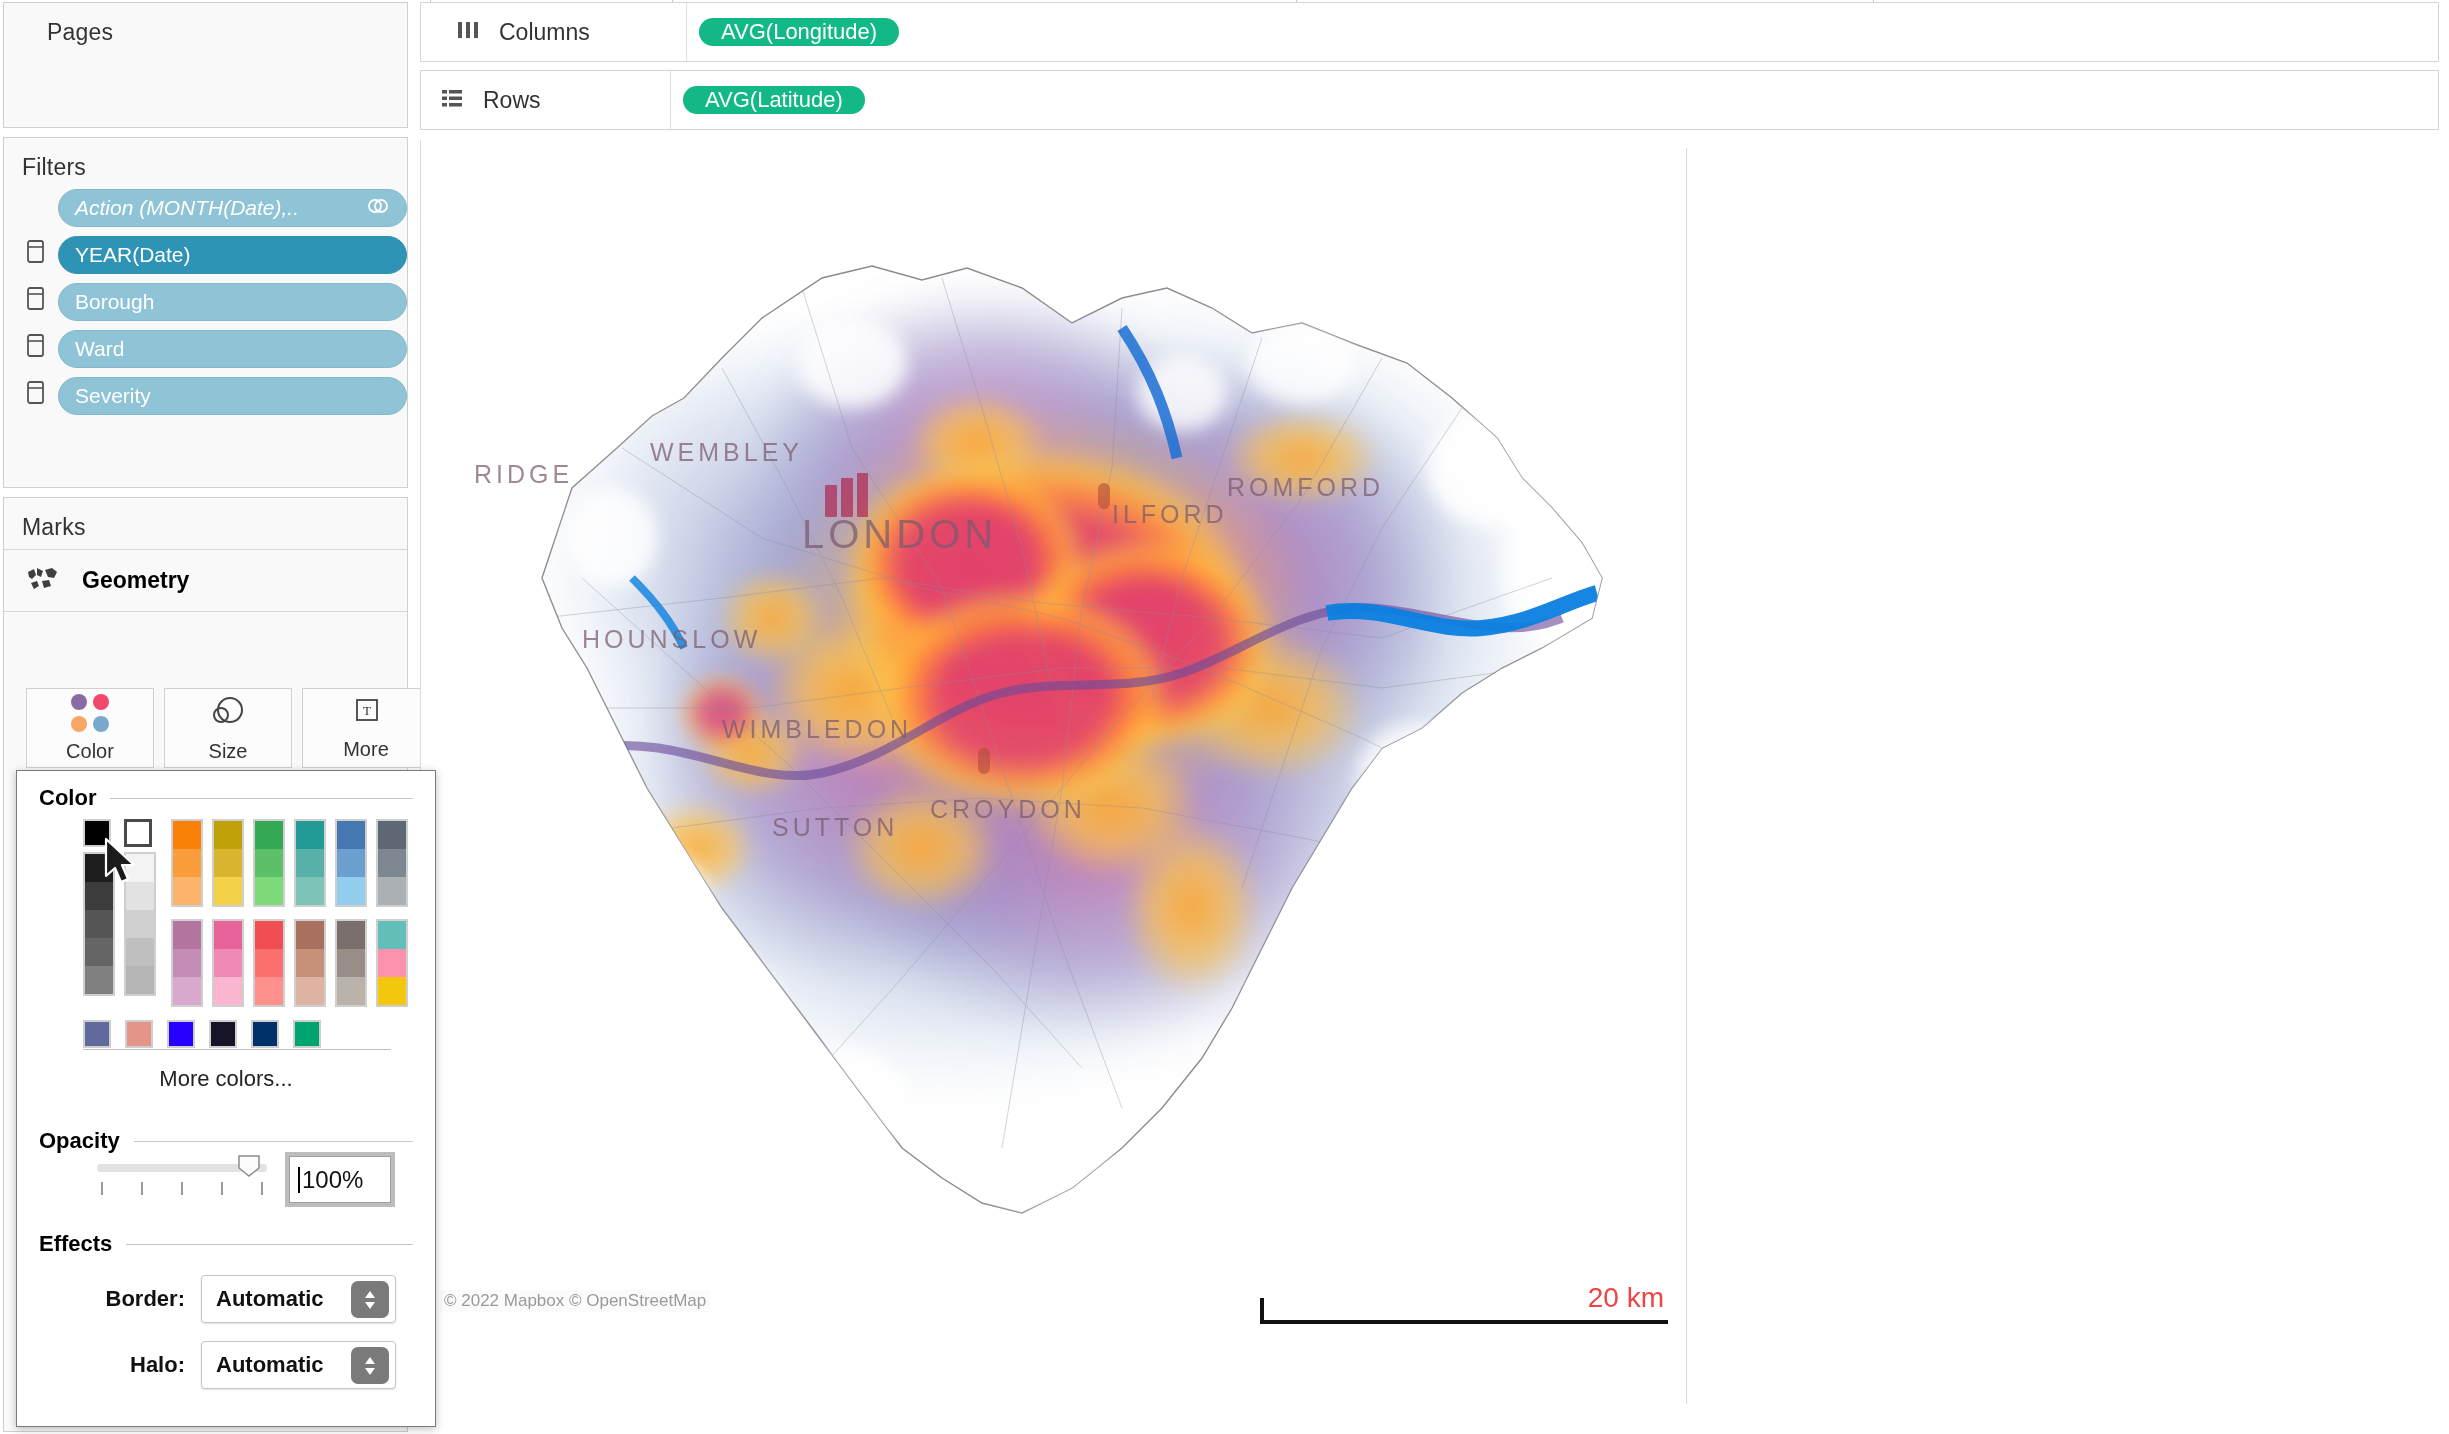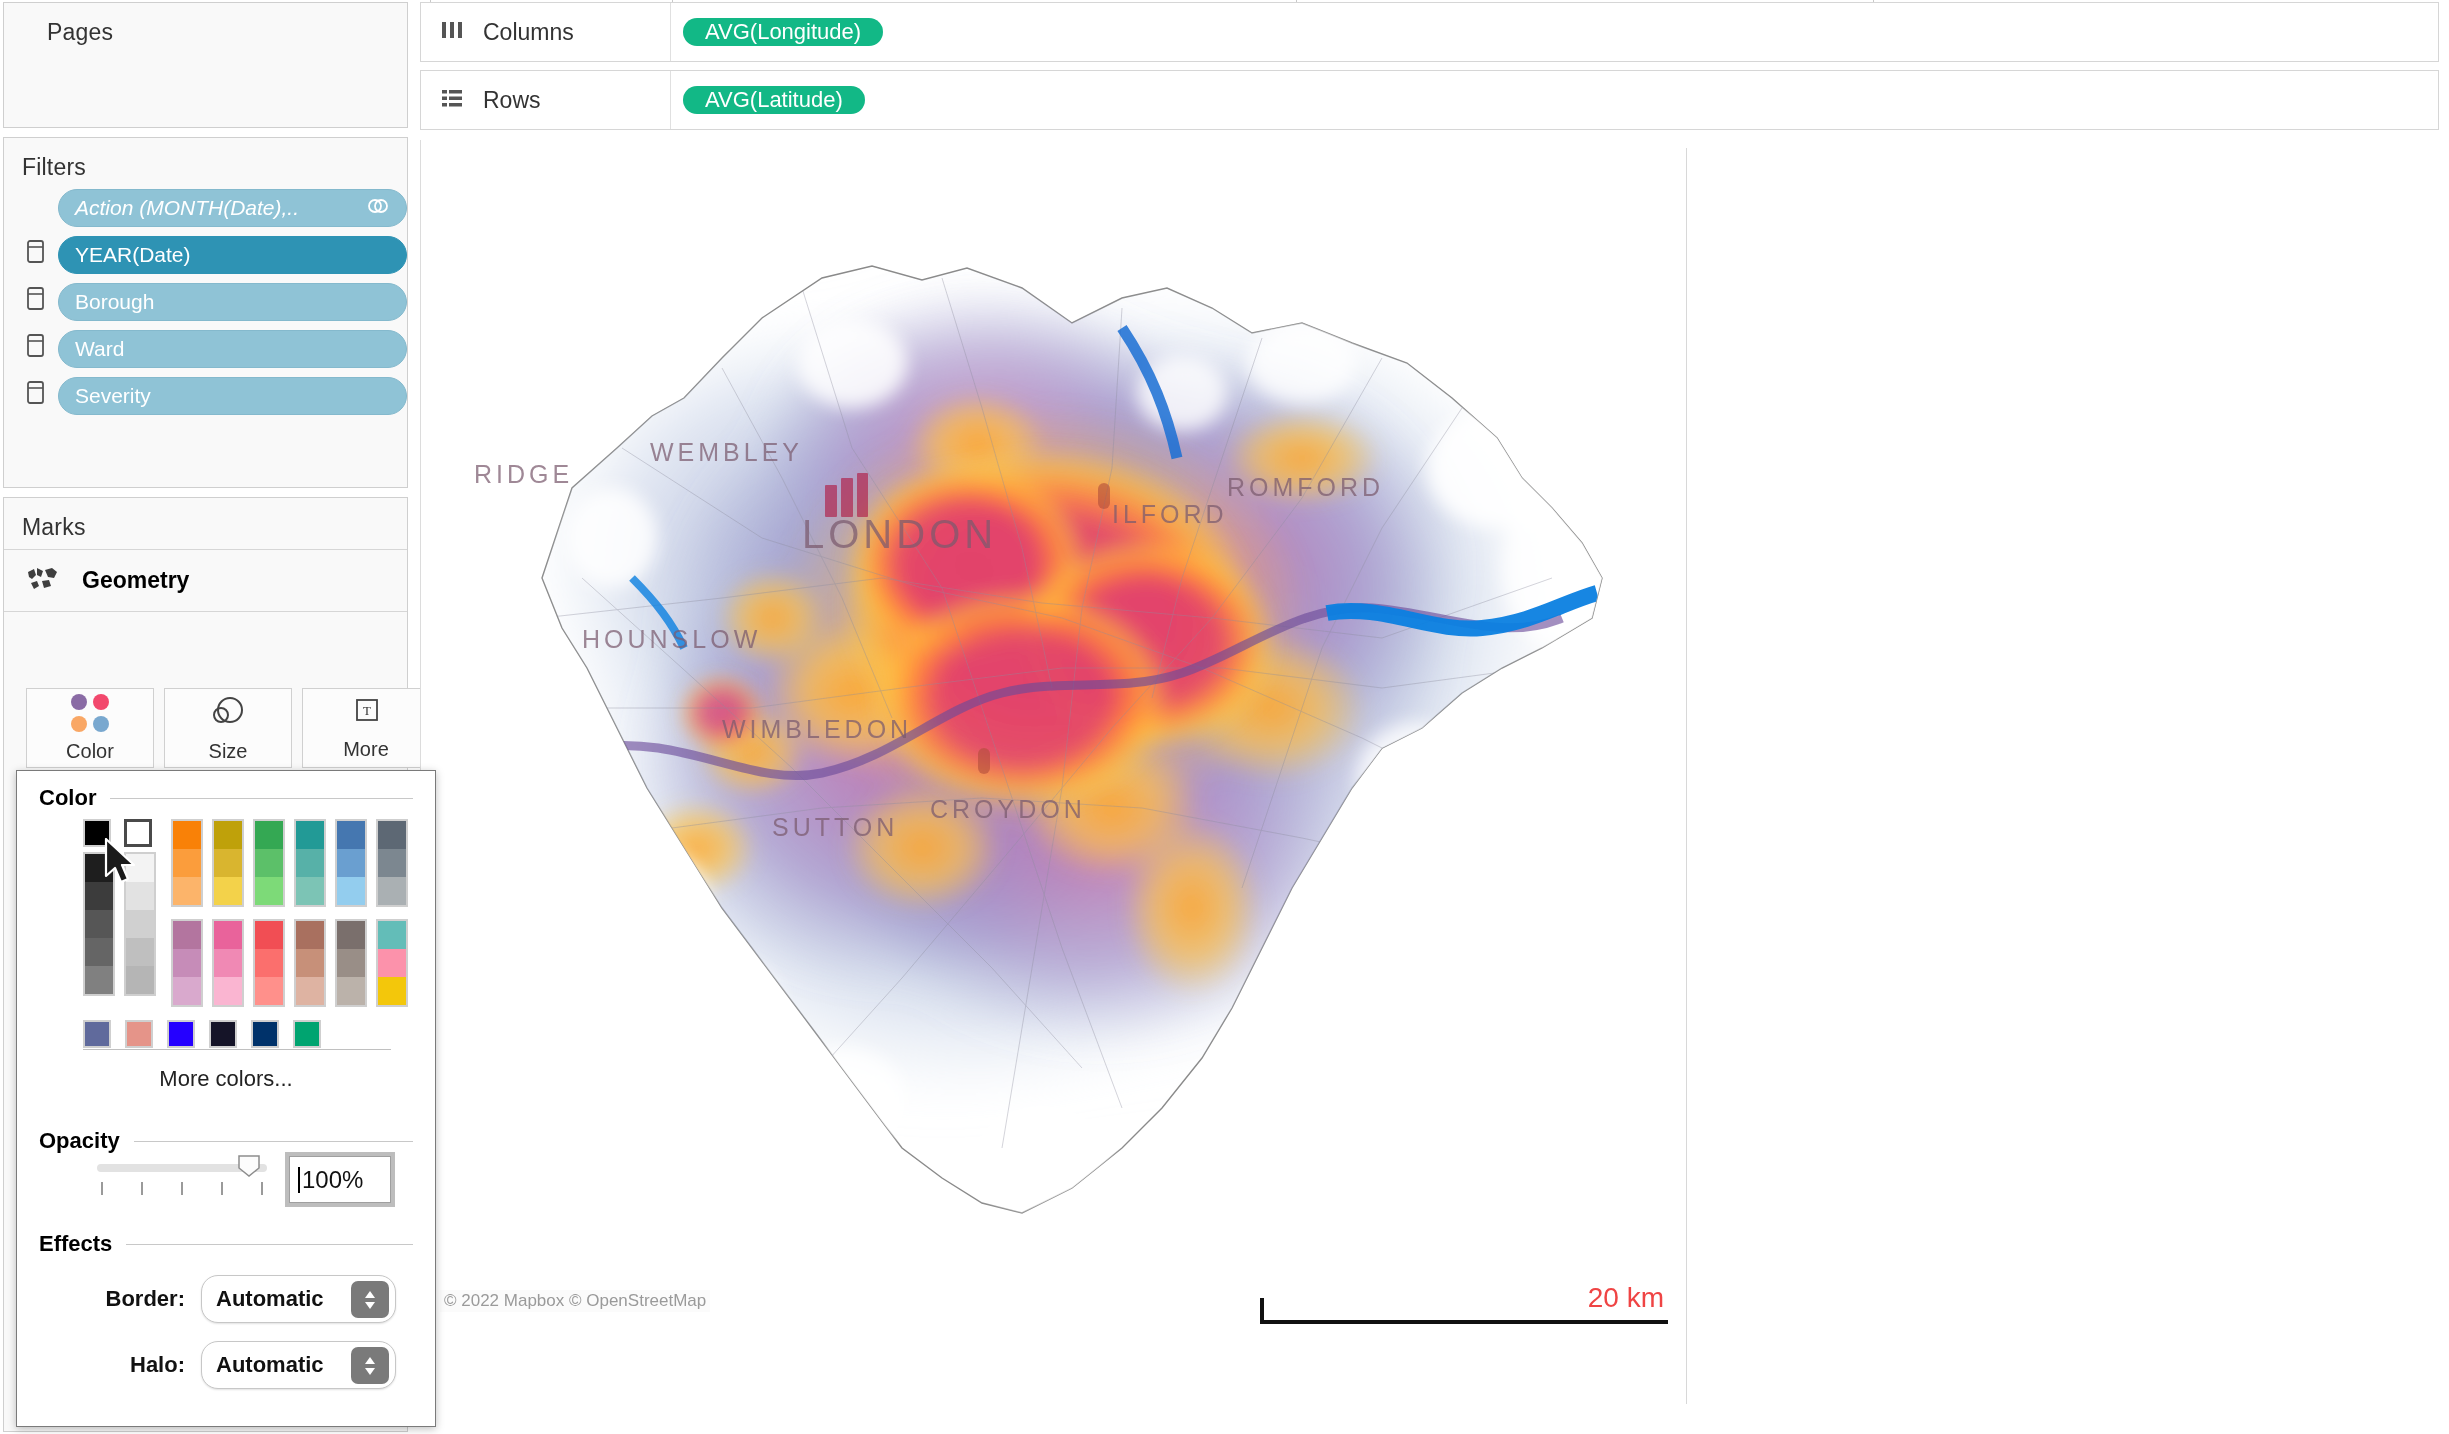--- a/index.html
+++ b/index.html
@@ -84,30 +84,30 @@
                  border:4px solid #bdbdbd; background:#fff; }
   .opacity-inner { width:100%; height:100%; border:1px solid #9f9f9f; display:flex;
                    align-items:center; padding-left:8px; font-size:24px; color:#111; }
   .caret { display:inline-block; width:2px; height:26px; background:#000; margin-right:2px; }
 
   
   .effects-sect { position:absolute; left:0; right:0; top:460px; }
   .eff-row { display:flex; align-items:center; margin-top:18px; padding-left:58px;font-weight:bold; }
   .eff-label { font-size:22px; color:#111; width:110px; text-align:right; margin-right:16px; }
   .eff-select { position:relative; width:195px; height:48px; border:1px solid #c7c7c7;
-                border-radius:17px; background:#fff; display:flex; align-items:center;
+                border-radius:4px; background:#fff; display:flex; align-items:center;
                 padding-left:14px; font-size:22px; color:#111;
                 box-shadow:0 1px 2px rgba(0,0,0,.12); }
   .eff-stepper { position:absolute; right:6px; top:5px; width:38px; height:37px;
                  background:#7a7a7a; border-radius:7px; display:flex;
                  flex-direction:column; align-items:center; justify-content:center; color:#fff; }
 
   
   .shelf { position:absolute; height:60px; border:1px solid #d6d6d6; background:#fff; display:flex; }
-  #shelf-columns { left:420px; top:2px; right:10px; }
+  #shelf-columns { left:420px; top:2px; right:10px;padding-left:16px; }
   #shelf-rows { left:420px; top:70px; right:10px; }
   .shelf-head { width:250px; display:flex; align-items:center; padding-left:18px;
                 border-right:1px solid #e0e0e0; }
   .shelf-head-label { font-size:23px; color:#333; margin-left:18px; }
   .shelf-body { flex:1; display:flex; align-items:center; padding-left:12px; }
   .green-pill { height:28px; border-radius:21px; background:#12b886; color:#fff;
                 font-size:22px; display:flex; align-items:center; padding:0 22px; }
   .tick-divider { position:absolute; top:0; width:1px; height:14px; background:#c9c9c9; }
 
   

